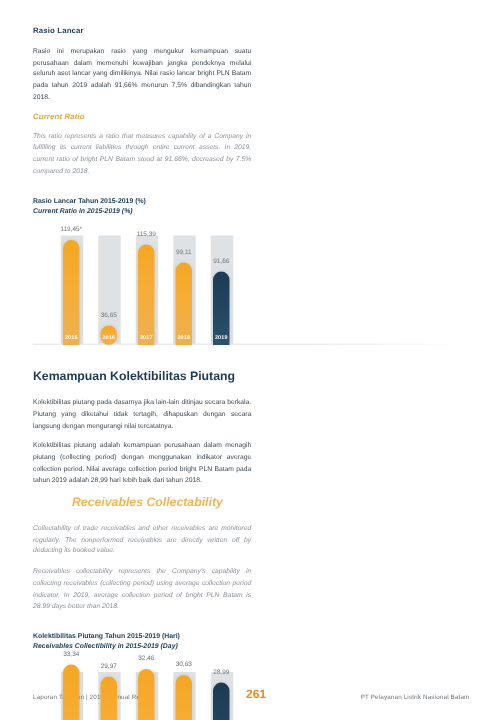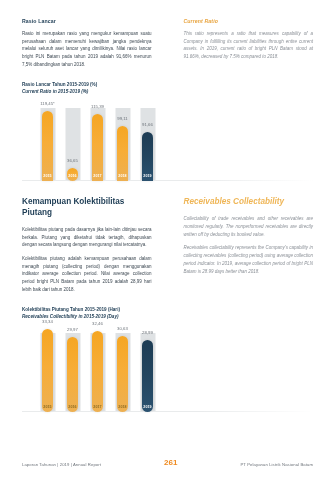--- a/index.html
+++ b/index.html
@@ -12,21 +12,22 @@
   .page {
     position: relative;
     width: 335px; height: 480px;
     background: #ffffff;
     padding: 18px 22px 0 22px;
   }
 
   
   .cols {
     display: flex;
-    gap: 32px;
+    gap: 0;
+    flex-direction: column;
   }
   .col { width: 50%; }
 
   .h-id {
     font-size: 5.2px;
     font-weight: bold;
     color: #1d3c54;
     letter-spacing: .1px;
     line-height: 1.35;
     margin-bottom: 5px;
@@ -64,20 +65,21 @@
     line-height: 1.3;
     margin-bottom: 7px;
   }
   .sec-h-en {
     font-size: 8.2px;
     font-weight: bold;
     font-style: italic;
     color: #efb657;
     line-height: 1.3;
     margin-bottom: 7px;
+    margin-left: 26px;
   }
 
   
   .cap { margin-top: 7px; }
   .cap-id {
     font-size: 4.6px;
     font-weight: bold;
     color: #1d3c54;
     line-height: 1.5;
   }

